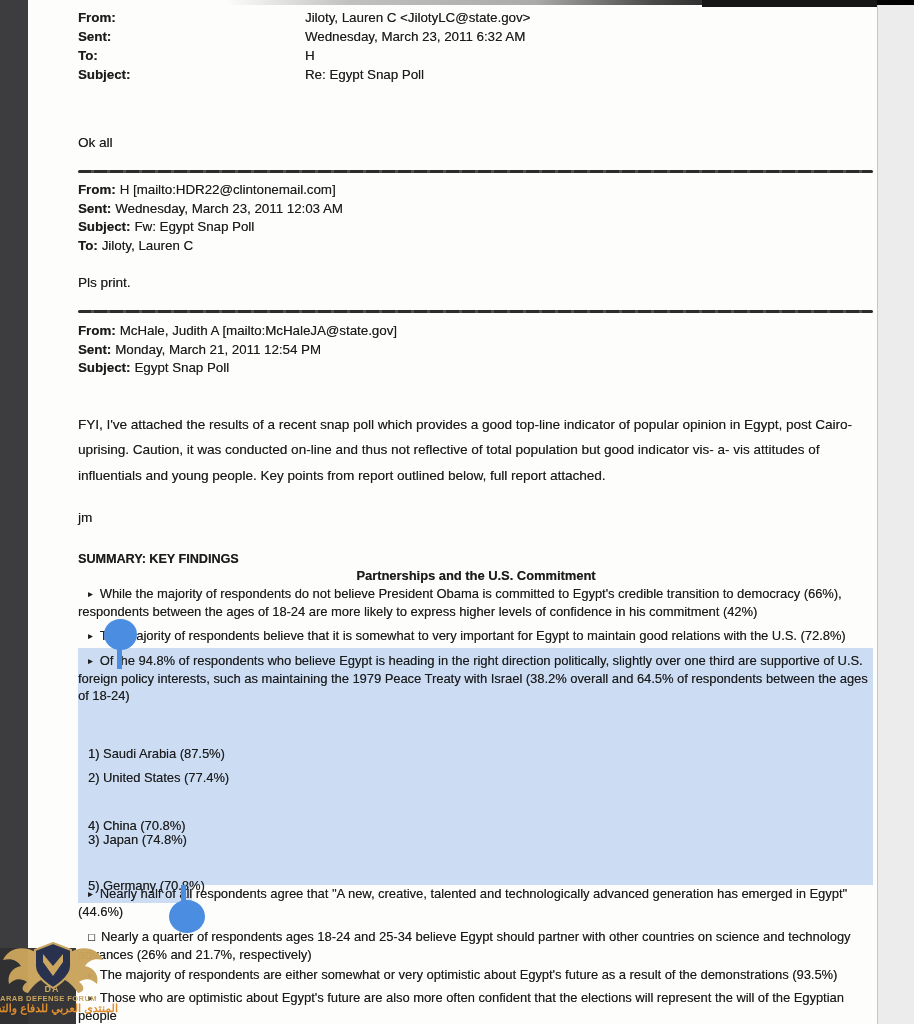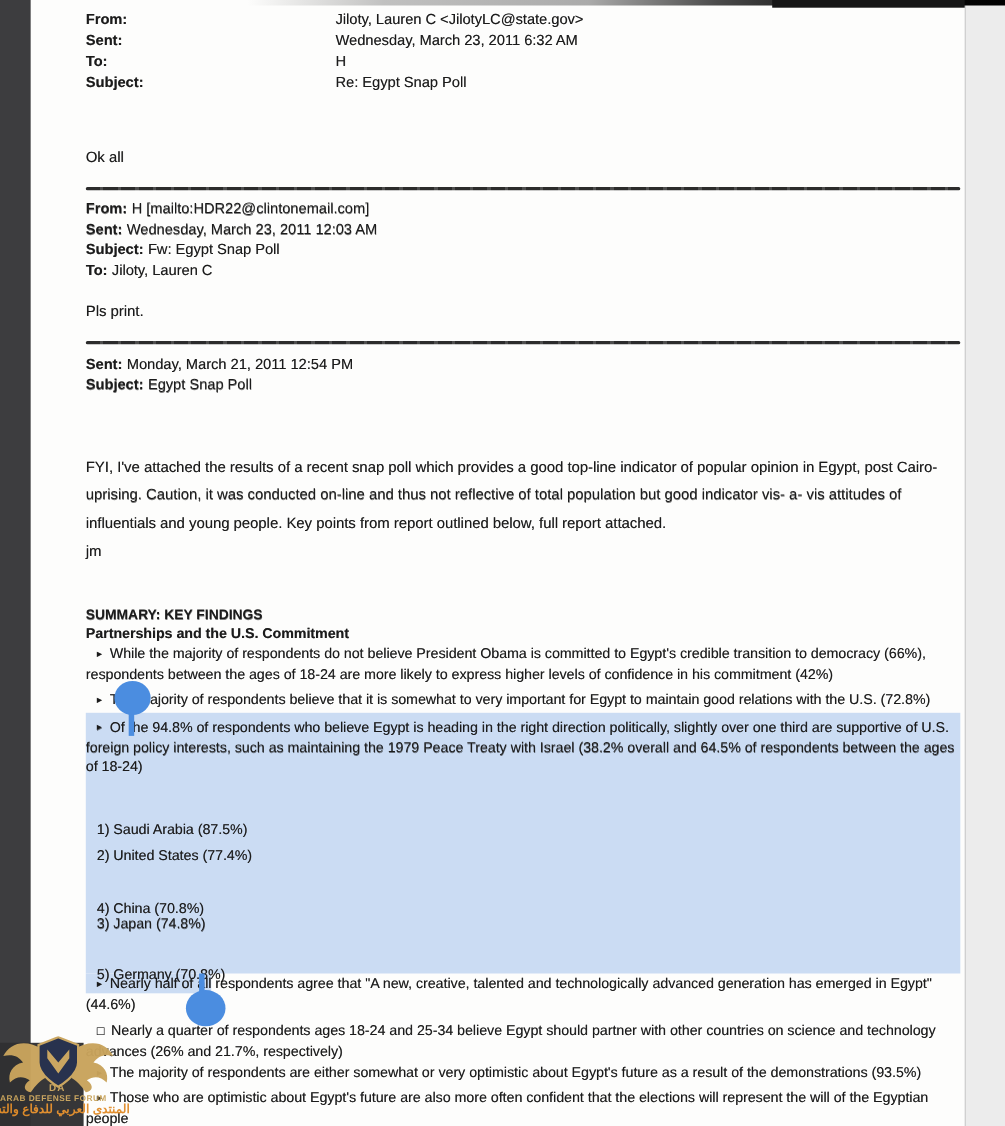--- a/index.html
+++ b/index.html
@@ -24,34 +24,34 @@
         font-size:13.3px;line-height:19px;}
   
   .ehdr{font-size:13.3px;line-height:18.6px;}
   .ehdr .lbl{margin-right:4px;}
   #hdr2{left:78px;top:181px;width:760px;}
   #hdr3{left:78px;top:322px;width:790px;}
   .bodyline{font-size:13.5px;}
   #okall{left:78px;top:135px;}
   #plsprint{left:78px;top:275px;}
   #fyi{left:78px;top:412px;width:796px;font-size:13.5px;line-height:25.3px;}
-  #jm{left:78px;top:493px;}
+  #jm{left:78px;top:510px;}
 
   
   .sep{position:absolute;left:78px;width:795px;height:2.6px;z-index:2;border-radius:2px;
        background:repeating-linear-gradient(90deg,#2c2c2c 0 13px,#4e4e4e 13px 16px);}
   #sep1{top:170px;} #sep2{top:310px;}
 
   
   .sum{font-size:12.9px;line-height:17px;width:796px;left:78px;}
   .sumhead{font-weight:700;font-size:12.6px;}
   .para{text-indent:10px;}
   .blt{font-size:9.5px;margin-right:7px;position:relative;top:-1.5px;}
   .sqblt{font-size:11.5px;margin-right:6px;top:-0.5px;}
-  #s-head{top:551px;} #s-sub1{top:567px;font-weight:700;}
+  #s-head{top:551px;} #s-sub1{top:567px;font-weight:700;text-align:center;}
   #f1{top:585px;} #f2{top:627px;} #f3{top:652px;} #f4{top:709px;}
   .partner{left:88px;font-size:12.9px;}
   #p1{top:746px;} #p2{top:770px;} #p3{top:832px;} #p4{top:818px;} #p5{top:842px;margin-top:36px;}
   #s-sub2{top:868px;font-weight:700;}
   #f5{top:885px;} #f6{top:928px;} #f7{top:966px;} #f8{top:989px;}
 
   
   .hl{position:absolute;background:var(--sel,#cbdcf3);z-index:1;}
   #hlA{left:78px;top:648px;width:795px;height:237px;}
   #hlB{left:78px;top:885px;width:114px;height:18px;}
@@ -105,20 +105,21 @@
     <div><b class="lbl">Sent:</b><span>Wednesday, March 23, 2011 12:03 AM</span></div>
     <div><b class="lbl">Subject:</b><span>Fw: Egypt Snap Poll</span></div>
     <div><b class="lbl">To:</b><span>Jiloty, Lauren C</span></div>
   </div>
 
   <div class="tz bodyline" id="plsprint">Pls print.</div>
 
   <div class="sep" id="sep2"></div>
 
   <div class="tz ehdr" id="hdr3">
+    <div><b class="lbl">From:</b><span>McHale, Judith A [mailto:McHaleJA@state.gov]</span></div>
     <div><b class="lbl">Sent:</b><span>Monday, March 21, 2011 12:54 PM</span></div>
     <div><b class="lbl">Subject:</b><span>Egypt Snap Poll</span></div>
   </div>
 
   <div class="tz" id="fyi">FYI, I've attached the results of a recent snap poll which provides a good top-line indicator of popular opinion in Egypt, post Cairo-uprising. Caution, it was conducted on-line and thus not reflective of total population but good indicator vis- a- vis  attitudes of influentials and young people.  Key points from report outlined below, full report attached.</div>
   <div class="tz bodyline" id="jm">jm</div>
 
   <div class="tz sum sumhead" id="s-head">SUMMARY: KEY FINDINGS</div>
   <div class="tz sum" id="s-sub1">Partnerships and the U.S. Commitment</div>
 

